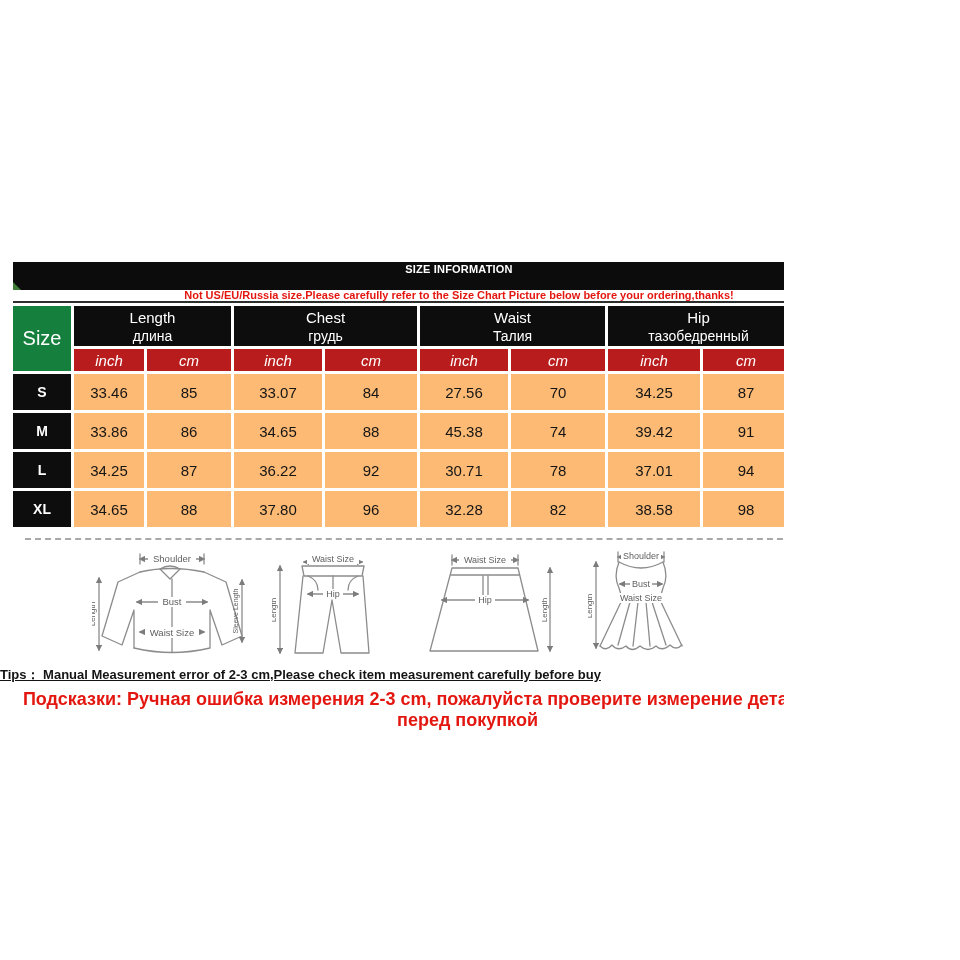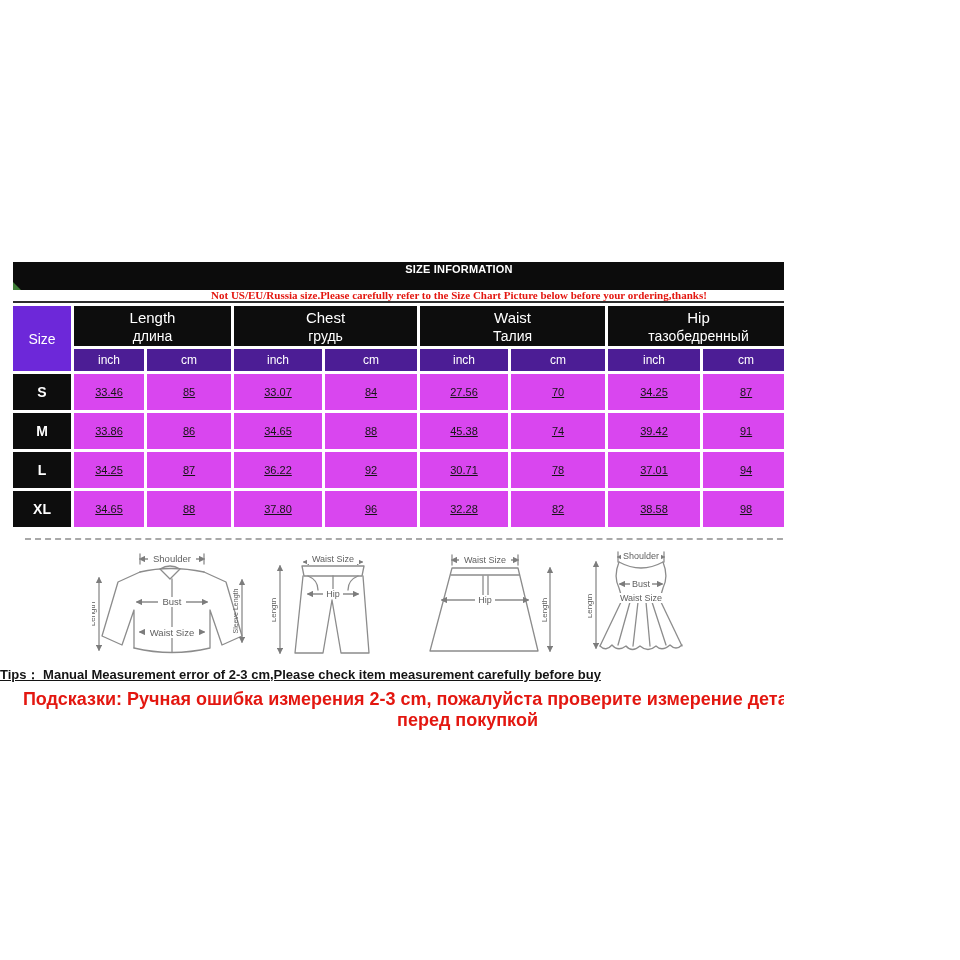--- a/index.html
+++ b/index.html
@@ -7,34 +7,34 @@
         font-family:"Liberation Sans", sans-serif;border-radius:8px;}
 
   
   .banner{position:absolute;left:13px;top:262px;width:892px;height:28px;background:#0c0c0c;
           color:#fff;text-align:center;padding-top:1px;box-sizing:border-box;}
   .banner .l1{font-size:11px;font-weight:bold;line-height:13px;letter-spacing:.2px;}
   .banner .l2{font-size:11px;font-weight:bold;line-height:13px;letter-spacing:.2px;}
   .green-corner{position:absolute;left:13px;top:282px;width:0;height:0;
                 border-bottom:8px solid #3d7b36;border-right:8px solid transparent;}
   .warning{position:absolute;left:13px;top:290px;width:892px;text-align:center;
-           color:#e31710;font-size:11px;font-weight:bold;line-height:11px;font-family:Liberation Serif, serif;}
+           color:#e31710;font-size:11px;font-weight:bold;line-height:11px;}
   .divider{position:absolute;left:13px;top:301px;width:892px;height:2px;background:#2e2e2e;}
 
   
   .tablewrap{position:absolute;left:10px;top:303px;}
   table.sizes{border-collapse:separate;border-spacing:3px;width:782px;table-layout:fixed;}
   table.sizes td{padding:0;text-align:center;vertical-align:middle;overflow:hidden;}
   td.hdr{background:#0d0d0d;color:#fff;}
   td.hdr .en{font-size:15px;line-height:19px;}
   td.hdr .ru{font-size:14px;line-height:18px;}
-  td.corner{background:#6d28d9;color:#fff;font-size:14px;}
-  td.unit{background:#4c1d95;color:#fff;font-size:12px;height:22px;}
+  td.corner{background:#15803d;color:#fff;font-size:20px;}
+  td.unit{background:#b91c1c;color:#fff;font-size:15px;height:22px;font-style:italic;}
   td.szlabel{background:#0d0d0d;color:#fff;font-size:14px;font-weight:bold;height:36px;}
-  td.val{background:#d946ef;color:#151515;font-size:11px;height:36px;text-decoration:underline;}
+  td.val{background:#fdba74;color:#151515;font-size:15px;height:36px;}
   tr.h1 td{height:40px;}
 
   .dashline{position:absolute;left:25px;top:538px;width:778px;height:0;
             border-top:2px dashed #a8a8a8;}
 
   
   .sk{position:absolute;}
   .sk svg text{font-family:"Liberation Sans", sans-serif;fill:#5f5f5f;}
 
   

